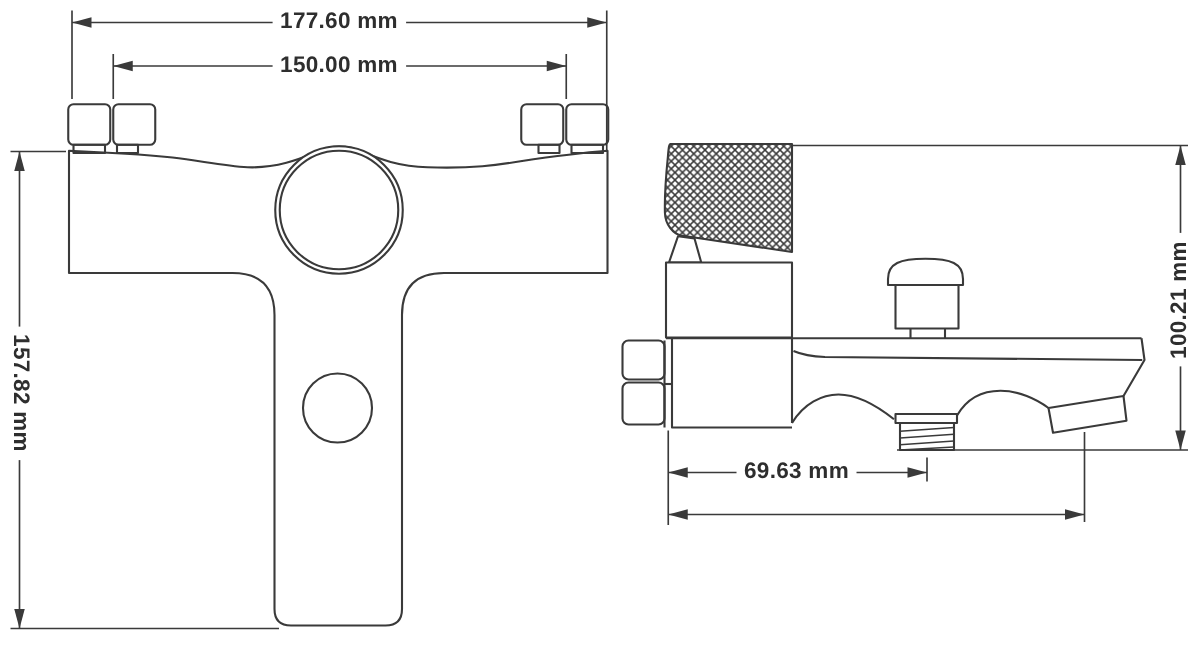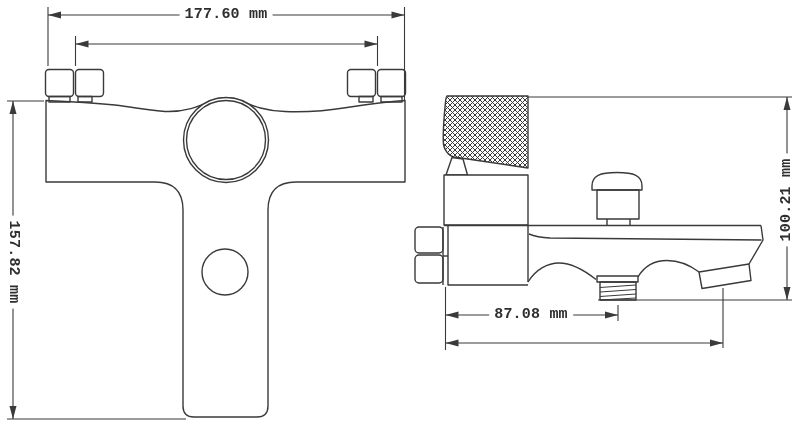--- a/index.html
+++ b/index.html
@@ -1,21 +1,21 @@
 <!DOCTYPE html>
 <html><head>
 <meta charset="utf-8">
 <style>
   html,body{margin:0;padding:0;background:#ffffff;}
   .canvas{
     position:relative;
     width:800px;height:432px;
     background:#ffffff;
     overflow:hidden;
-    font-family:Liberation Mono, monospace;
+    font-family:Liberation Sans, sans-serif;
   }
   .canvas svg{position:absolute;left:0;top:0;}
   .dim-label{
     position:absolute;
     transform:translate(-50%,-50%);
     background:#ffffff;
     padding:0 5px;
     font-size:15px;
     font-weight:bold;
     color:#2e2e2e;
@@ -152,21 +152,22 @@
 
     <line x1="723" y1="288" x2="723" y2="348"></line>
     <line x1="445.5" y1="343" x2="723" y2="343"></line>
     <polygon fill="#3a3a3a" stroke="none" points="445.5,343 458.5,339.5 458.5,346.5"></polygon>
     <polygon fill="#3a3a3a" stroke="none" points="723,343 710,339.5 710,346.5"></polygon>
   </g>
 </svg>
 
 <div class="dim-label" style="left:226px;top:15px">177.60 mm</div>
 
+<div class="dim-label" style="left:226px;top:44px">150.00 mm</div>
 
 <div class="dim-label rot-cw" style="left:13px;top:262px">157.82 mm</div>
 
 <div class="dim-label rot-ccw" style="left:787px;top:200px">100.21 mm</div>
 
-<div class="dim-label" style="left:531px;top:315px">87.08 mm</div>
+<div class="dim-label" style="left:531px;top:315px">69.63 mm</div>
 
 
 </div>
 
 </body></html>

